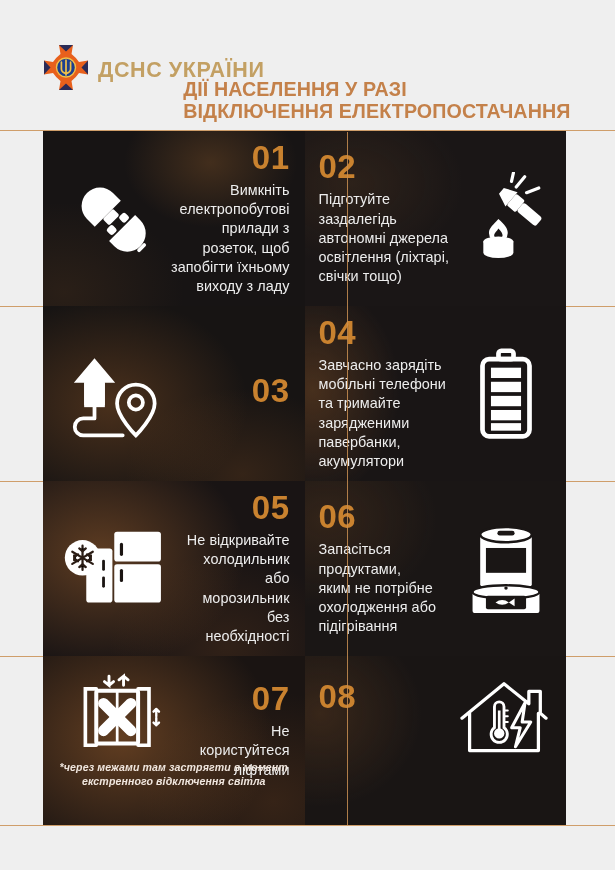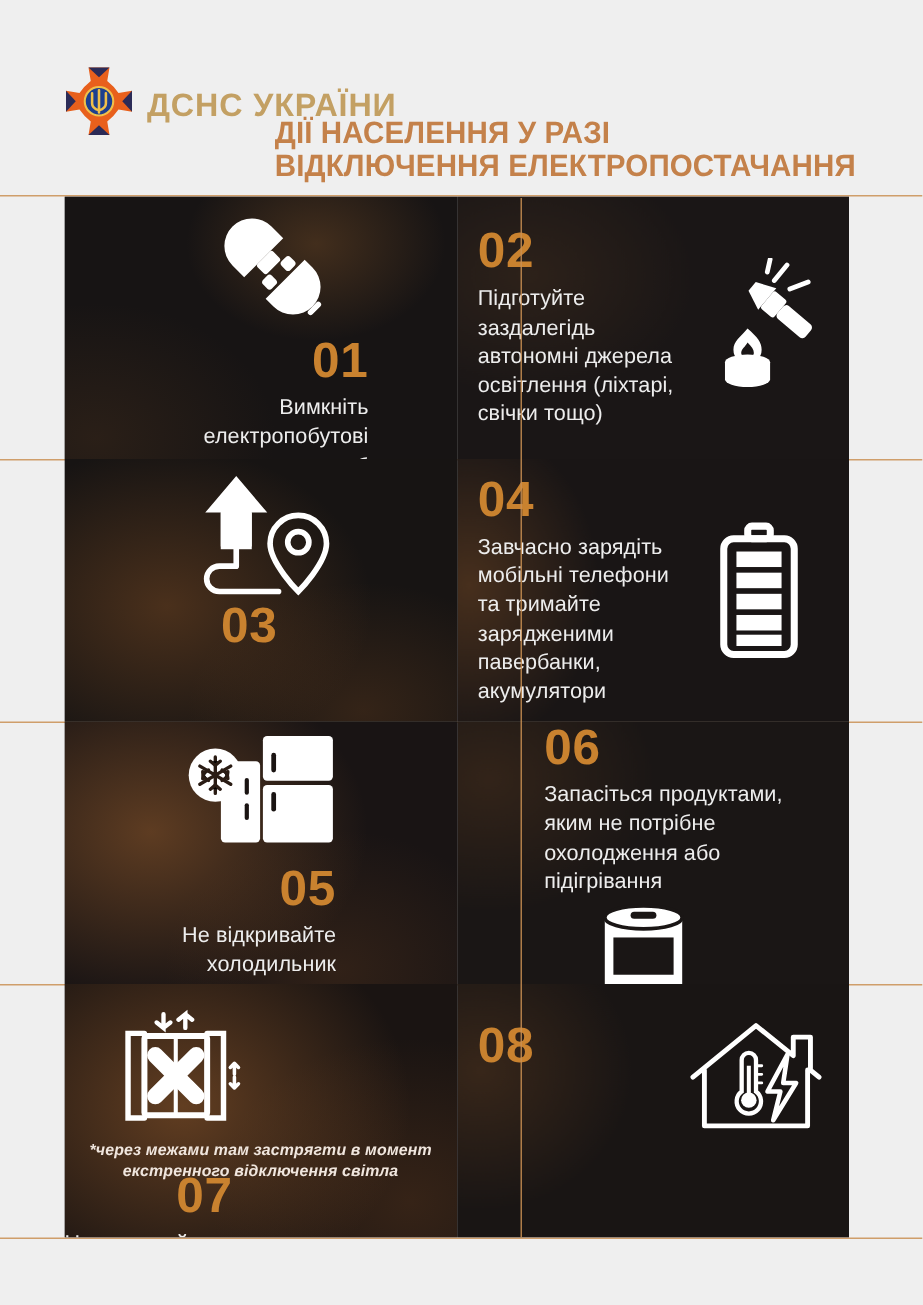--- a/index.html
+++ b/index.html
@@ -46,21 +46,21 @@
     overflow:hidden;
   }
   .cell{position:relative;overflow:hidden;}
   
   .cell{background:#191616;}
   .cell .glow{position:absolute;inset:0;}
 
   .vdiv{position:absolute;top:1px;left:304px;width:1px;height:694px;background:#c98f52;opacity:.85;z-index:5;}
 
   .cell-inner{position:absolute;inset:0;display:flex;align-items:center;}
-  .cell.left .cell-inner{flex-direction:column;}
+  .cell.left .cell-inner{}
   .cell.right .cell-inner{flex-direction:row;}
 
   .icon-box{flex:0 0 auto;display:flex;align-items:center;justify-content:center;}
   .txt-box{flex:1 1 auto;display:flex;flex-direction:column;}
   .cell.left .txt-box{align-items:flex-end;text-align:right;padding-right:15px;}
   .cell.right .txt-box{align-items:flex-start;text-align:left;padding-left:14px;}
 
   .num{
     font-size:33px;font-weight:bold;color:#c9822f;line-height:1;
     letter-spacing:.5px;margin-bottom:7px;
@@ -279,21 +279,21 @@
 або морозильник
 без необхідності</span>
           </div>
         </div>
       </div>
 
       <div class="cell right">
         <div class="glow" style="background:
              radial-gradient(150px 120px at 8% 22%, rgba(120,74,36,.26), rgba(0,0,0,0) 74%),
              #1a1615;"></div>
-        <div class="cell-inner" style="flex-direction:column;">
+        <div class="cell-inner" style="flex-direction:row;">
           <div class="txt-box" style="order:1;">
             <span class="num">06</span>
             <span class="body-txt">Запасіться продуктами,
 яким не потрібне
 охолодження або
 підігрівання</span>
           </div>
           <div class="icon-box" style="order:2;width:96px;padding-right:12px;">
             <svg class="icon-svg" viewBox="0 0 90 100" width="86" height="96" aria-hidden="true">
 

